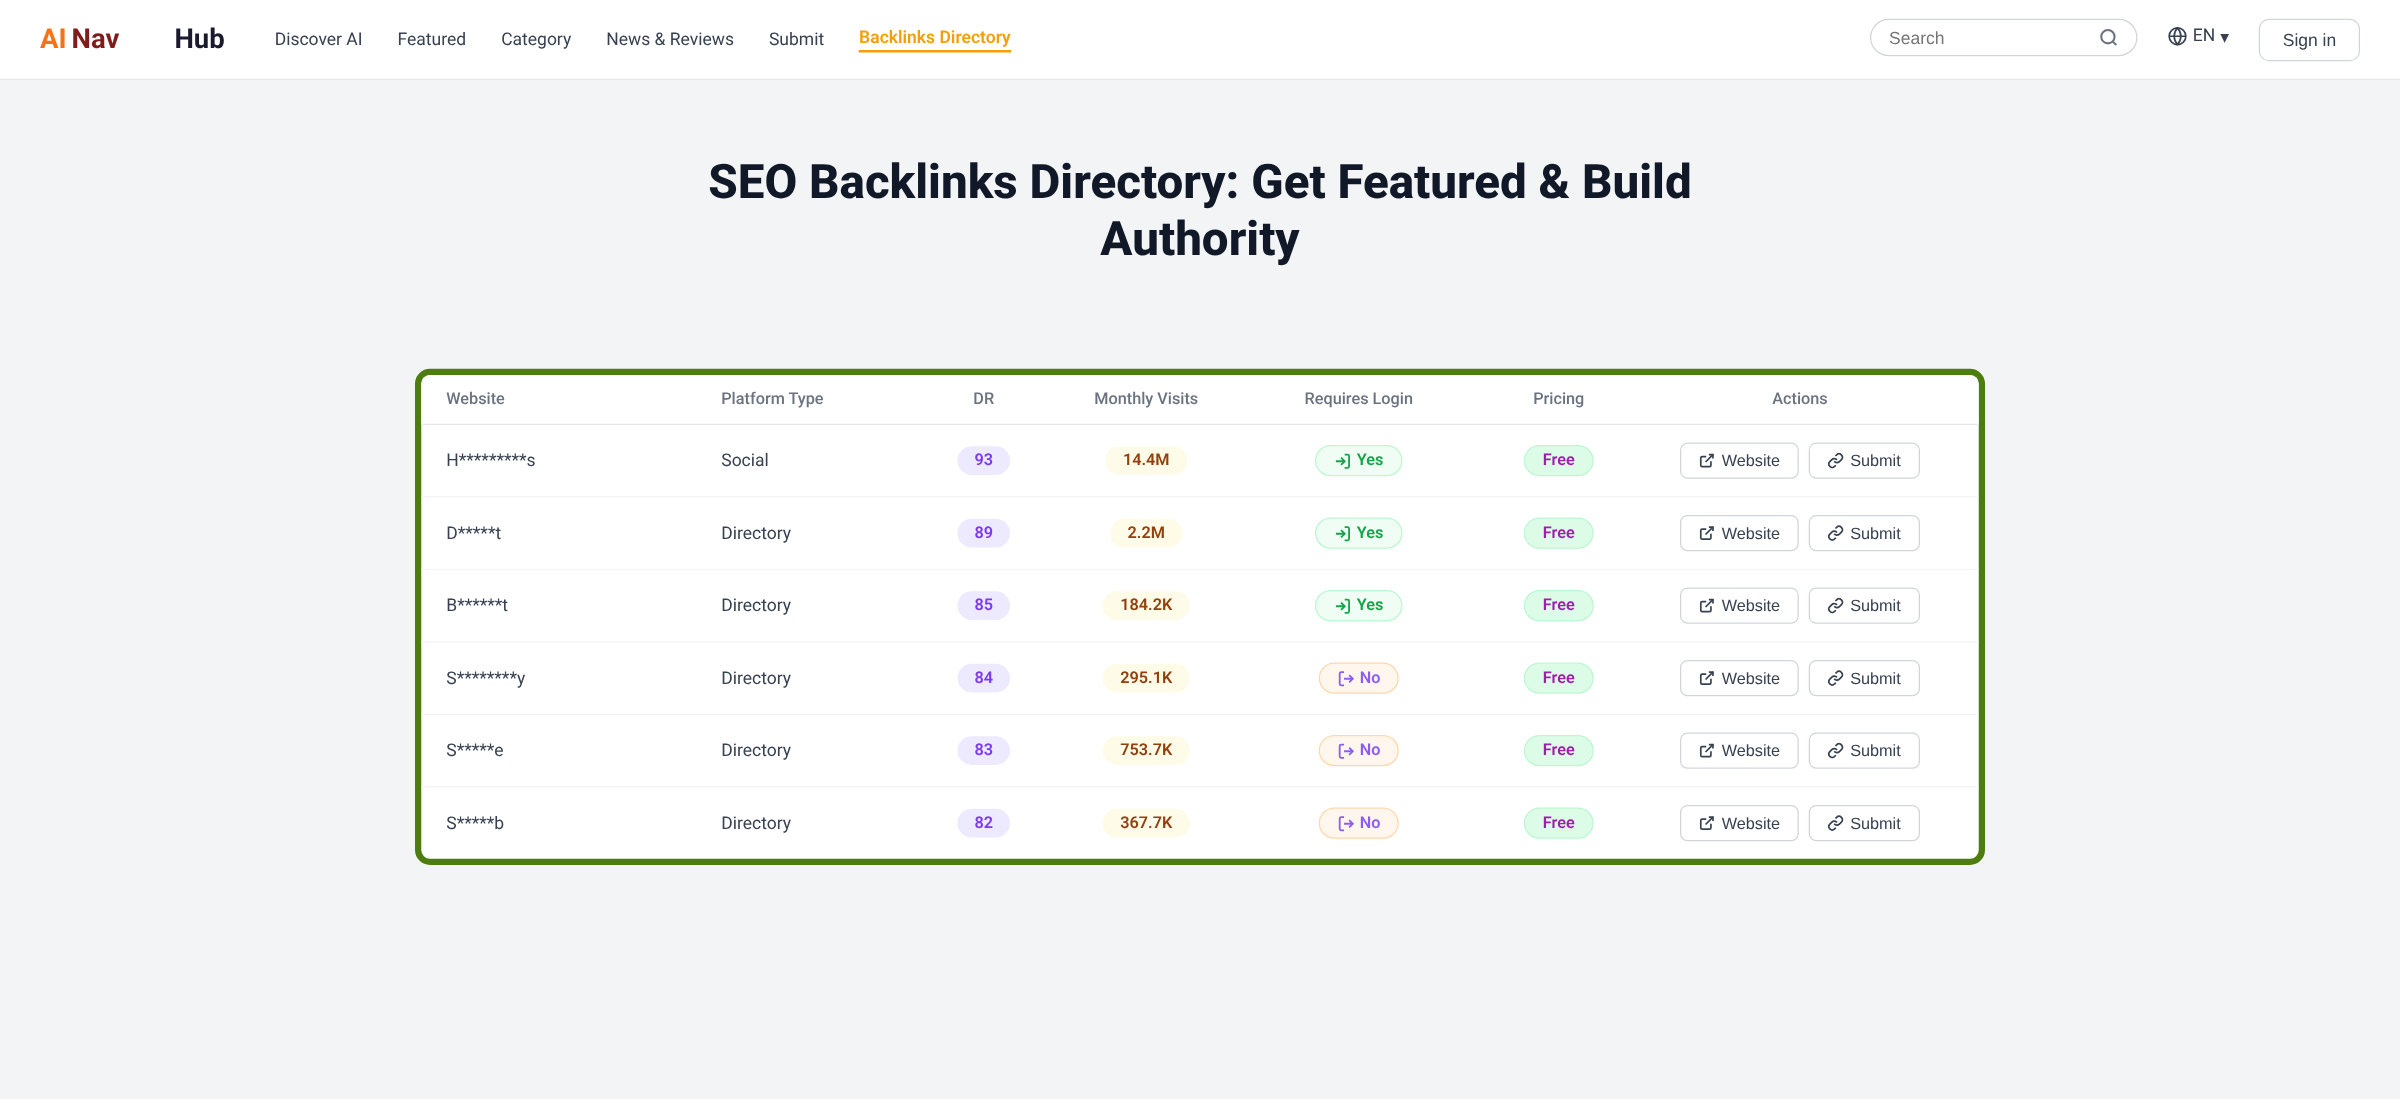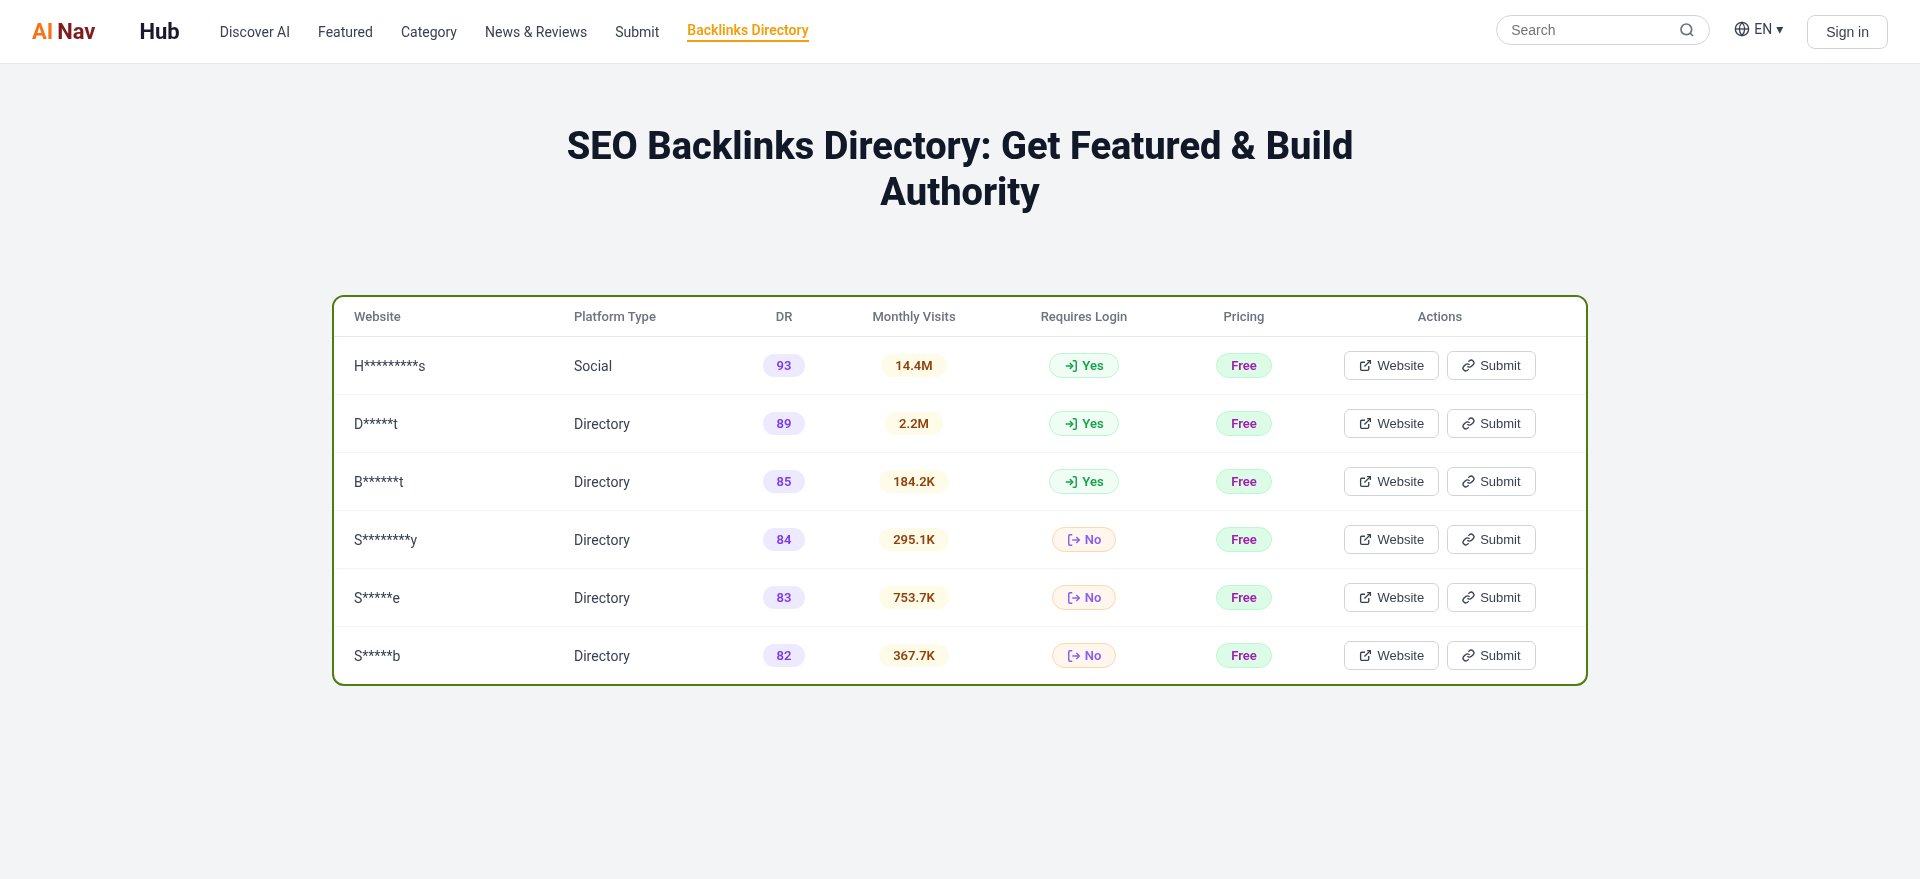--- a/index.html
+++ b/index.html
@@ -140,21 +140,21 @@
       font-size: 14px;
       font-weight: 600;
       cursor: pointer;
       white-space: nowrap;
     }
 
     .data-table {
       background: #fff;
       border-radius: 12px;
       overflow: hidden;
-      border: 2px solid #4d7c0f;
+      border: 5px solid #4d7c0f;
       width: 100%;
     }
     .table-col-headers {
       display: grid;
       grid-template-columns: 220px 160px 100px 160px 180px 140px 1fr;
       padding: 12px 20px;
       border-bottom: 1px solid #e5e7eb;
       background: #fff;
     }
     .col-header {

